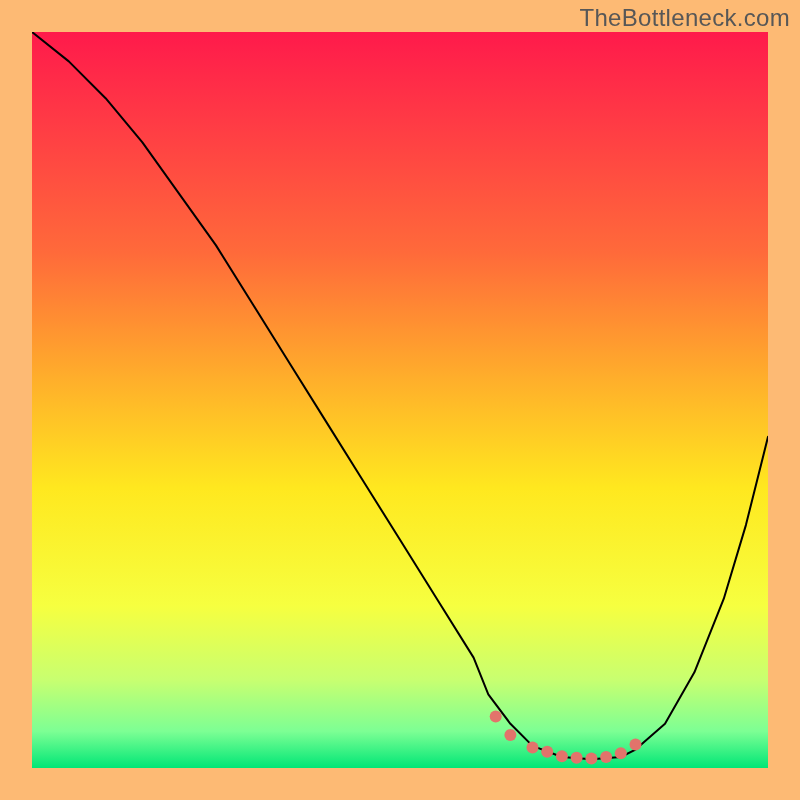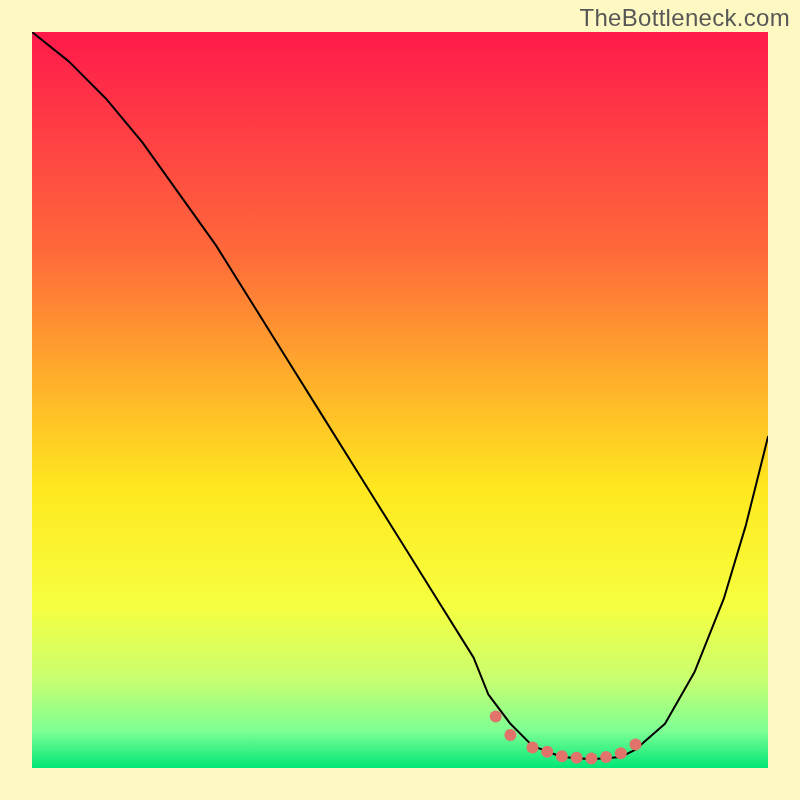--- a/index.html
+++ b/index.html
@@ -8,21 +8,21 @@
     width: 800px;
     height: 800px;
     background: #000;
     font-family: Arial, Helvetica, sans-serif;
     overflow: hidden;
   }
   .frame {
     position: relative;
     width: 800px;
     height: 800px;
-    background: #fef9c3;
+    background: #fdba74;
   }
   .watermark {
     position: absolute;
     top: 4px;
     right: 10px;
     color: #575757;
     font-size: 24px;
     font-weight: 500;
     letter-spacing: 0.3px;
     z-index: 20;

